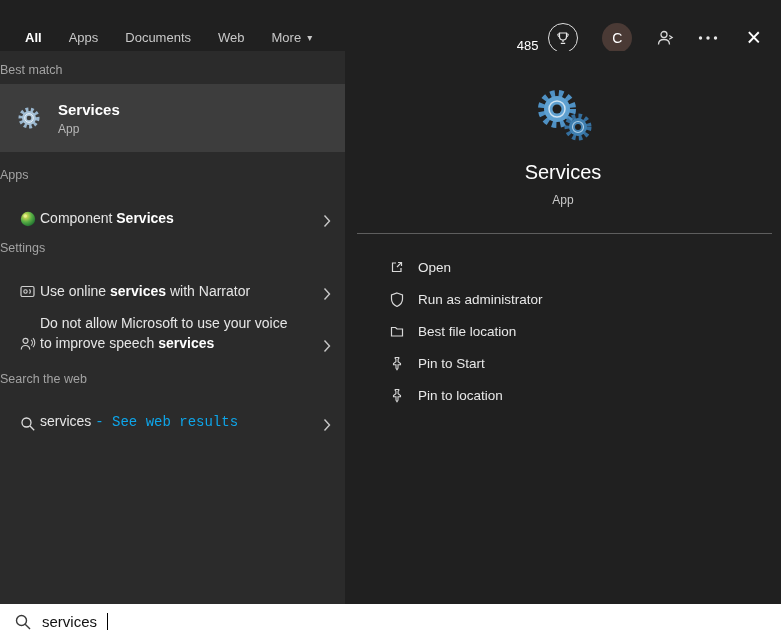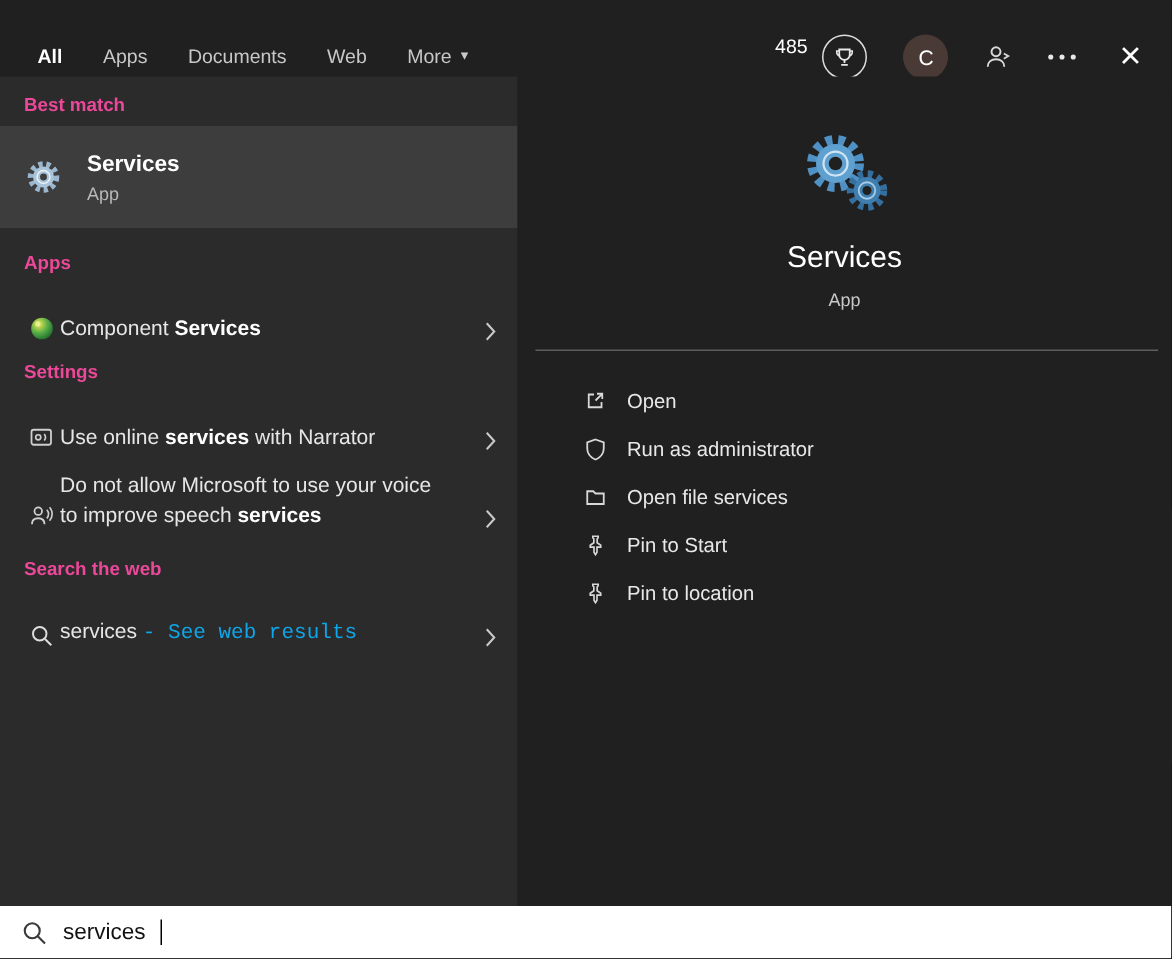--- a/index.html
+++ b/index.html
@@ -9,31 +9,31 @@
 
   
   .topbar { position:absolute; top:12px; left:0; right:0; height:51px; background:#202020;
             display:flex; align-items:stretch; justify-content:space-between; }
   .tabs { display:flex; align-items:stretch; padding-left:25px; gap:27px; }
   .tab { display:flex; align-items:center; gap:6px; color:#c8c8c8; font-size:13px;
          border-bottom:2px solid transparent; padding-top:2px; cursor:default; }
   .tab.active { color:#fff; border-bottom-color:#fff; font-weight:600; }
   .caret-down { font-size:10px; color:#c8c8c8; }
   .topbar-right { display:flex; align-items:center; gap:24px; padding-right:16px; }
-  .rewards { display:flex; align-items:flex-start; gap:10px; color:#fff; font-size:13px; }
+  .rewards { display:flex; align-items:flex-end; gap:10px; color:#fff; font-size:13px; }
   .trophy-circle { width:30px; height:30px; border:1.5px solid #dedede; border-radius:50%;
                    display:flex; align-items:center; justify-content:center; }
   .avatar { width:30px; height:30px; border-radius:50%; background:#4a3a35; color:#fff;
             display:flex; align-items:center; justify-content:center; font-size:14px; }
   .icon-btn { display:flex; align-items:center; justify-content:center; }
   .close { color:#fff; font-size:25px; font-weight:300; line-height:1; padding:0 4px; }
 
   
   .left-panel { position:absolute; top:51px; left:0; width:345px; height:553px; background:#2b2b2b; }
-  .section-header { color:#ec4899; font-size:12.5px; font-weight:700; margin-left:16px; }
+  .section-header { color:#a3a3a3; font-size:12.5px; font-weight:400; }
   .hdr-best { padding-top:12px; }
   .mt16 { margin-top:16px; }
   .mt12 { margin-top:13px; }
   .best-row { margin-top:7px; height:68px; background:#3d3d3d; display:flex; align-items:center;
               gap:16px; padding:0 16px; cursor:default; }
   .best-title { font-size:15px; font-weight:700; color:#fff; }
   .best-sub { font-size:12px; color:#b8b8b8; margin-top:4px; }
   .result-row { display:flex; align-items:flex-end; padding:0 12px 0 16px; gap:0;
                 color:#e6e6e6; font-size:14px; height:40px; margin-top:6px; cursor:default; }
   .result-row.two-line { height:auto; min-height:52px; padding-top:6px; padding-bottom:6px; }
@@ -249,21 +249,21 @@
           </svg>
         </span>
         <span>Run as administrator</span>
       </div>
       <div class="action-row">
         <span class="action-icon">
           <svg width="16" height="16" viewBox="0 0 16 16">
             <path d="M2.5 4.5h4L8 6h5.5v7h-11z" fill="none" stroke="#d8d8d8" stroke-width="1.2"></path>
           </svg>
         </span>
-        <span>Open file services</span>
+        <span>Best file location</span>
       </div>
       <div class="action-row">
         <span class="action-icon">
           <svg width="16" height="16" viewBox="0 0 16 16">
             <path d="M6.2 2.5h3.6v1l-.7.7v2.6l2.4 1.7v1.2H9v3.5L8 14.8 7 13.2V9.7H4.5V8.5l2.4-1.7V4.2l-.7-.7z" fill="none" stroke="#d8d8d8" stroke-width="1.1"></path>
           </svg>
         </span>
         <span>Pin to Start</span>
       </div>
       <div class="action-row">

